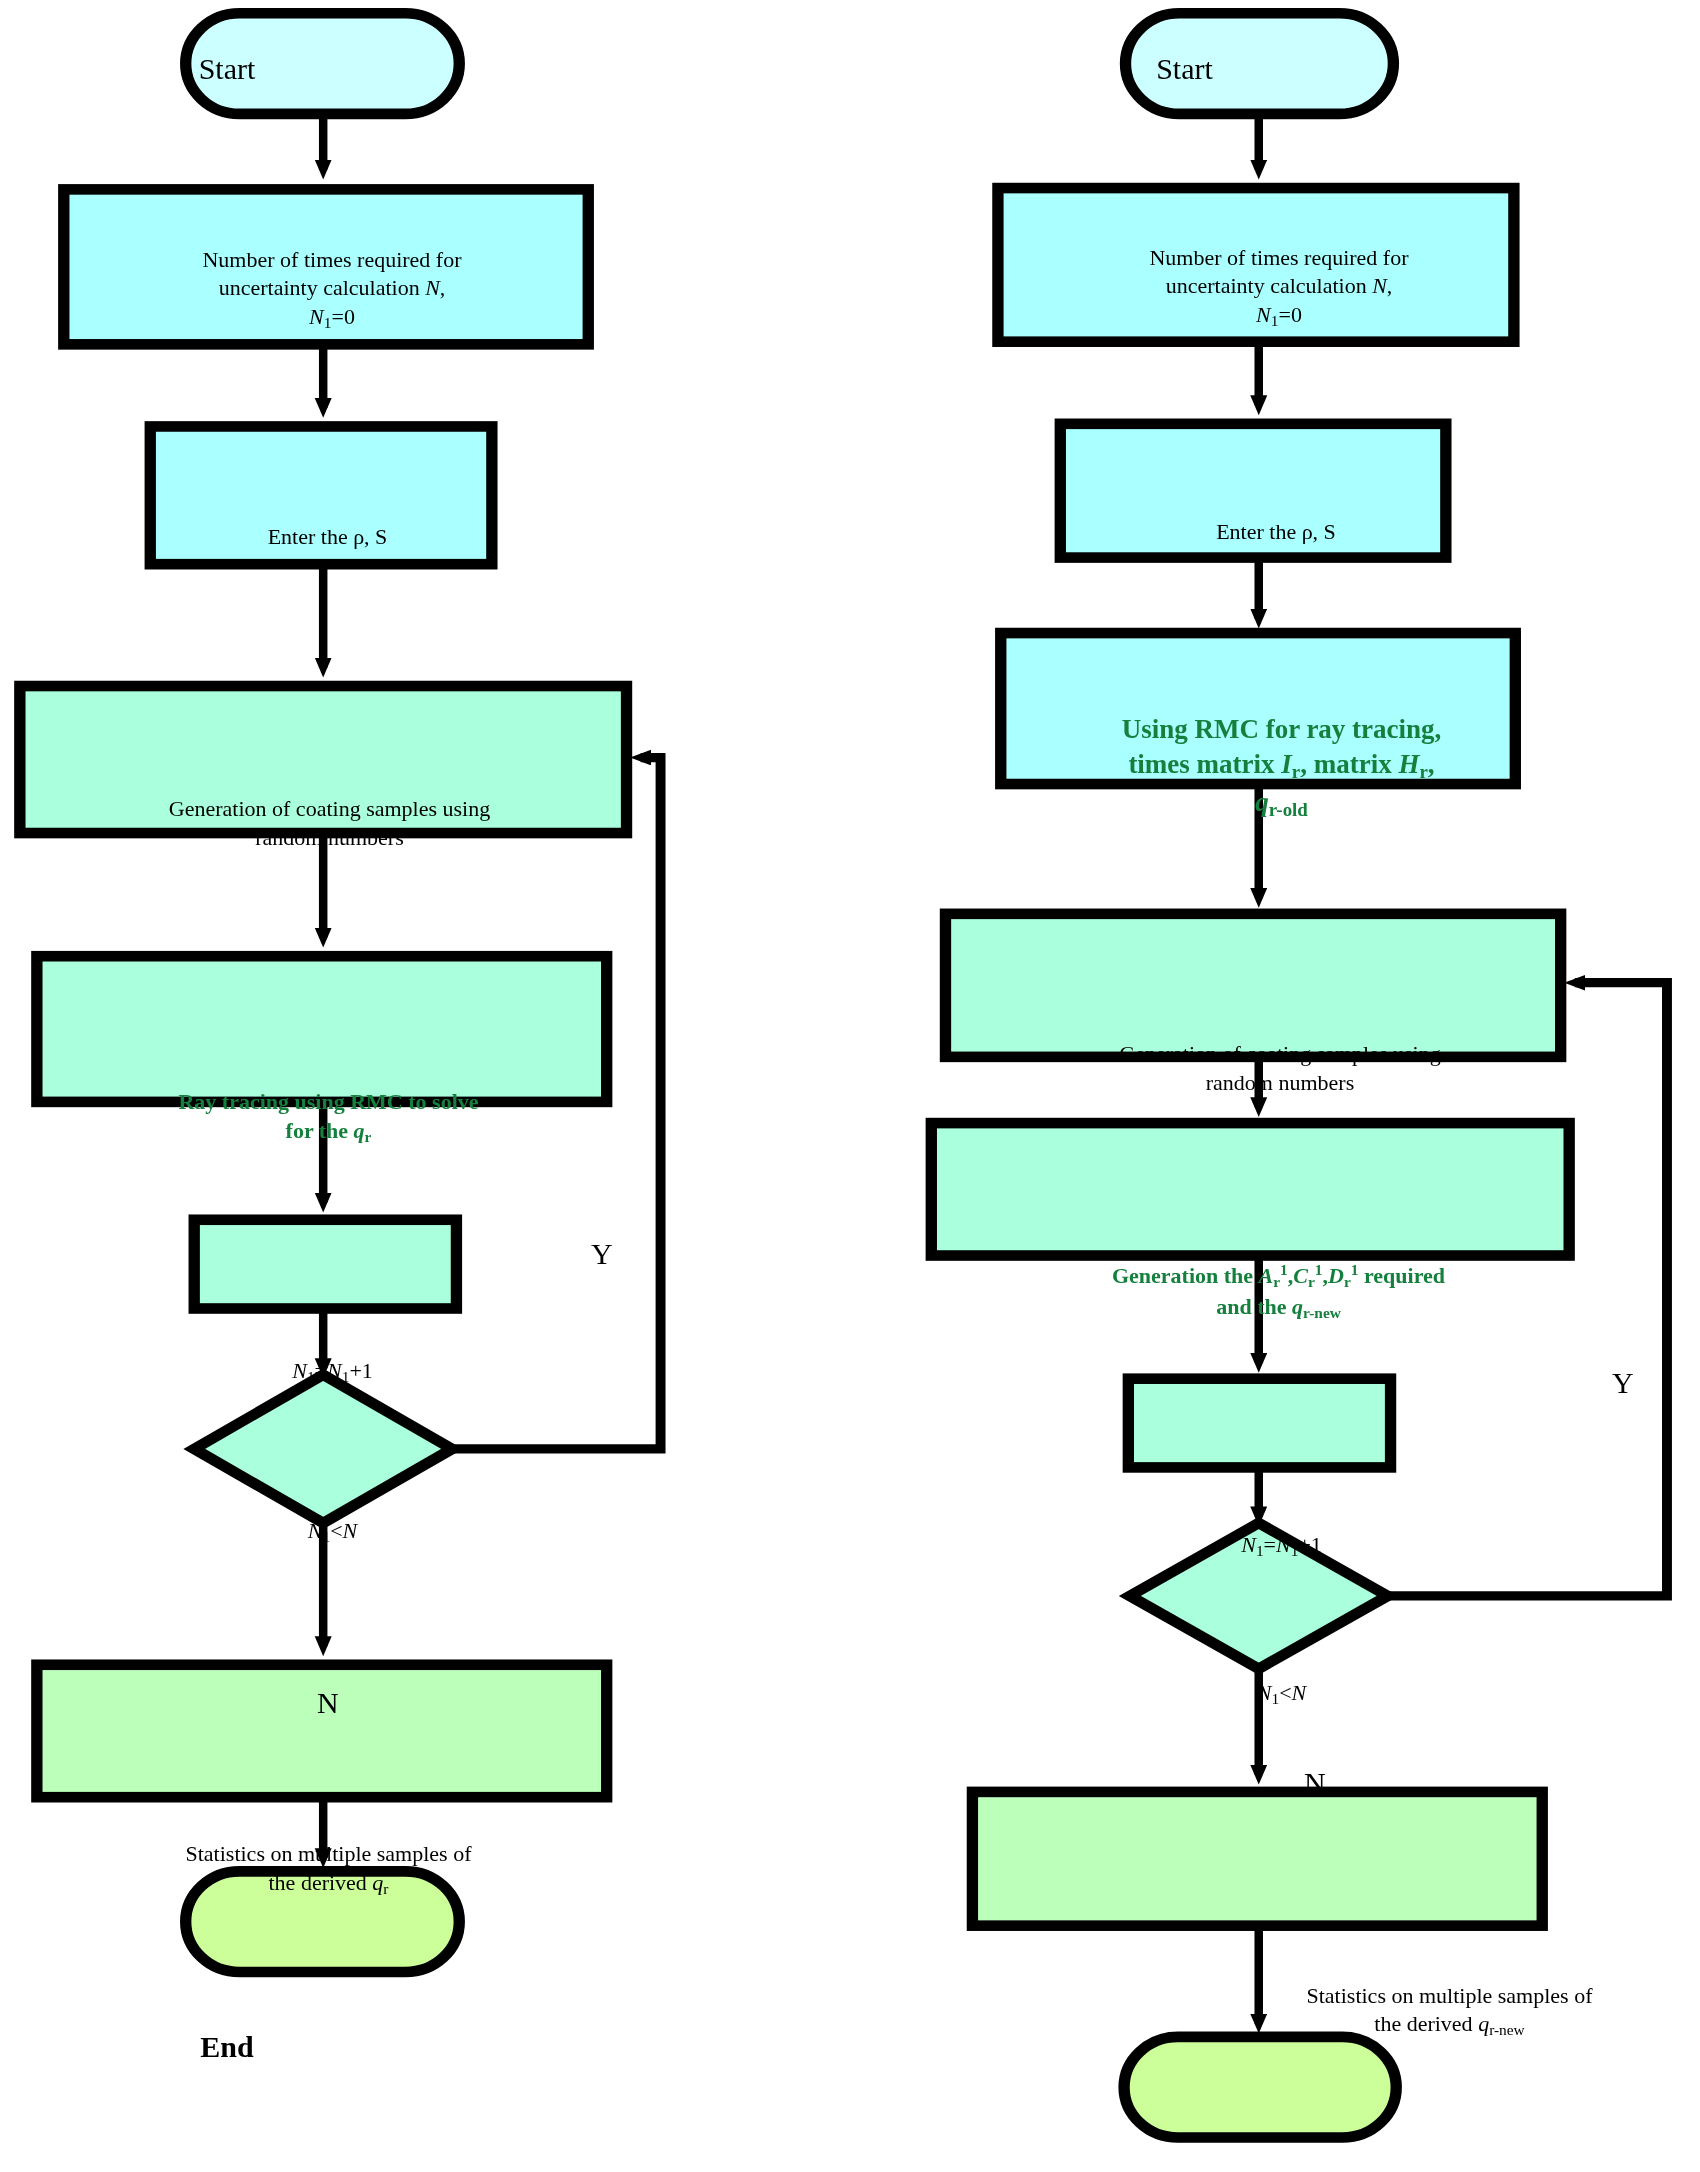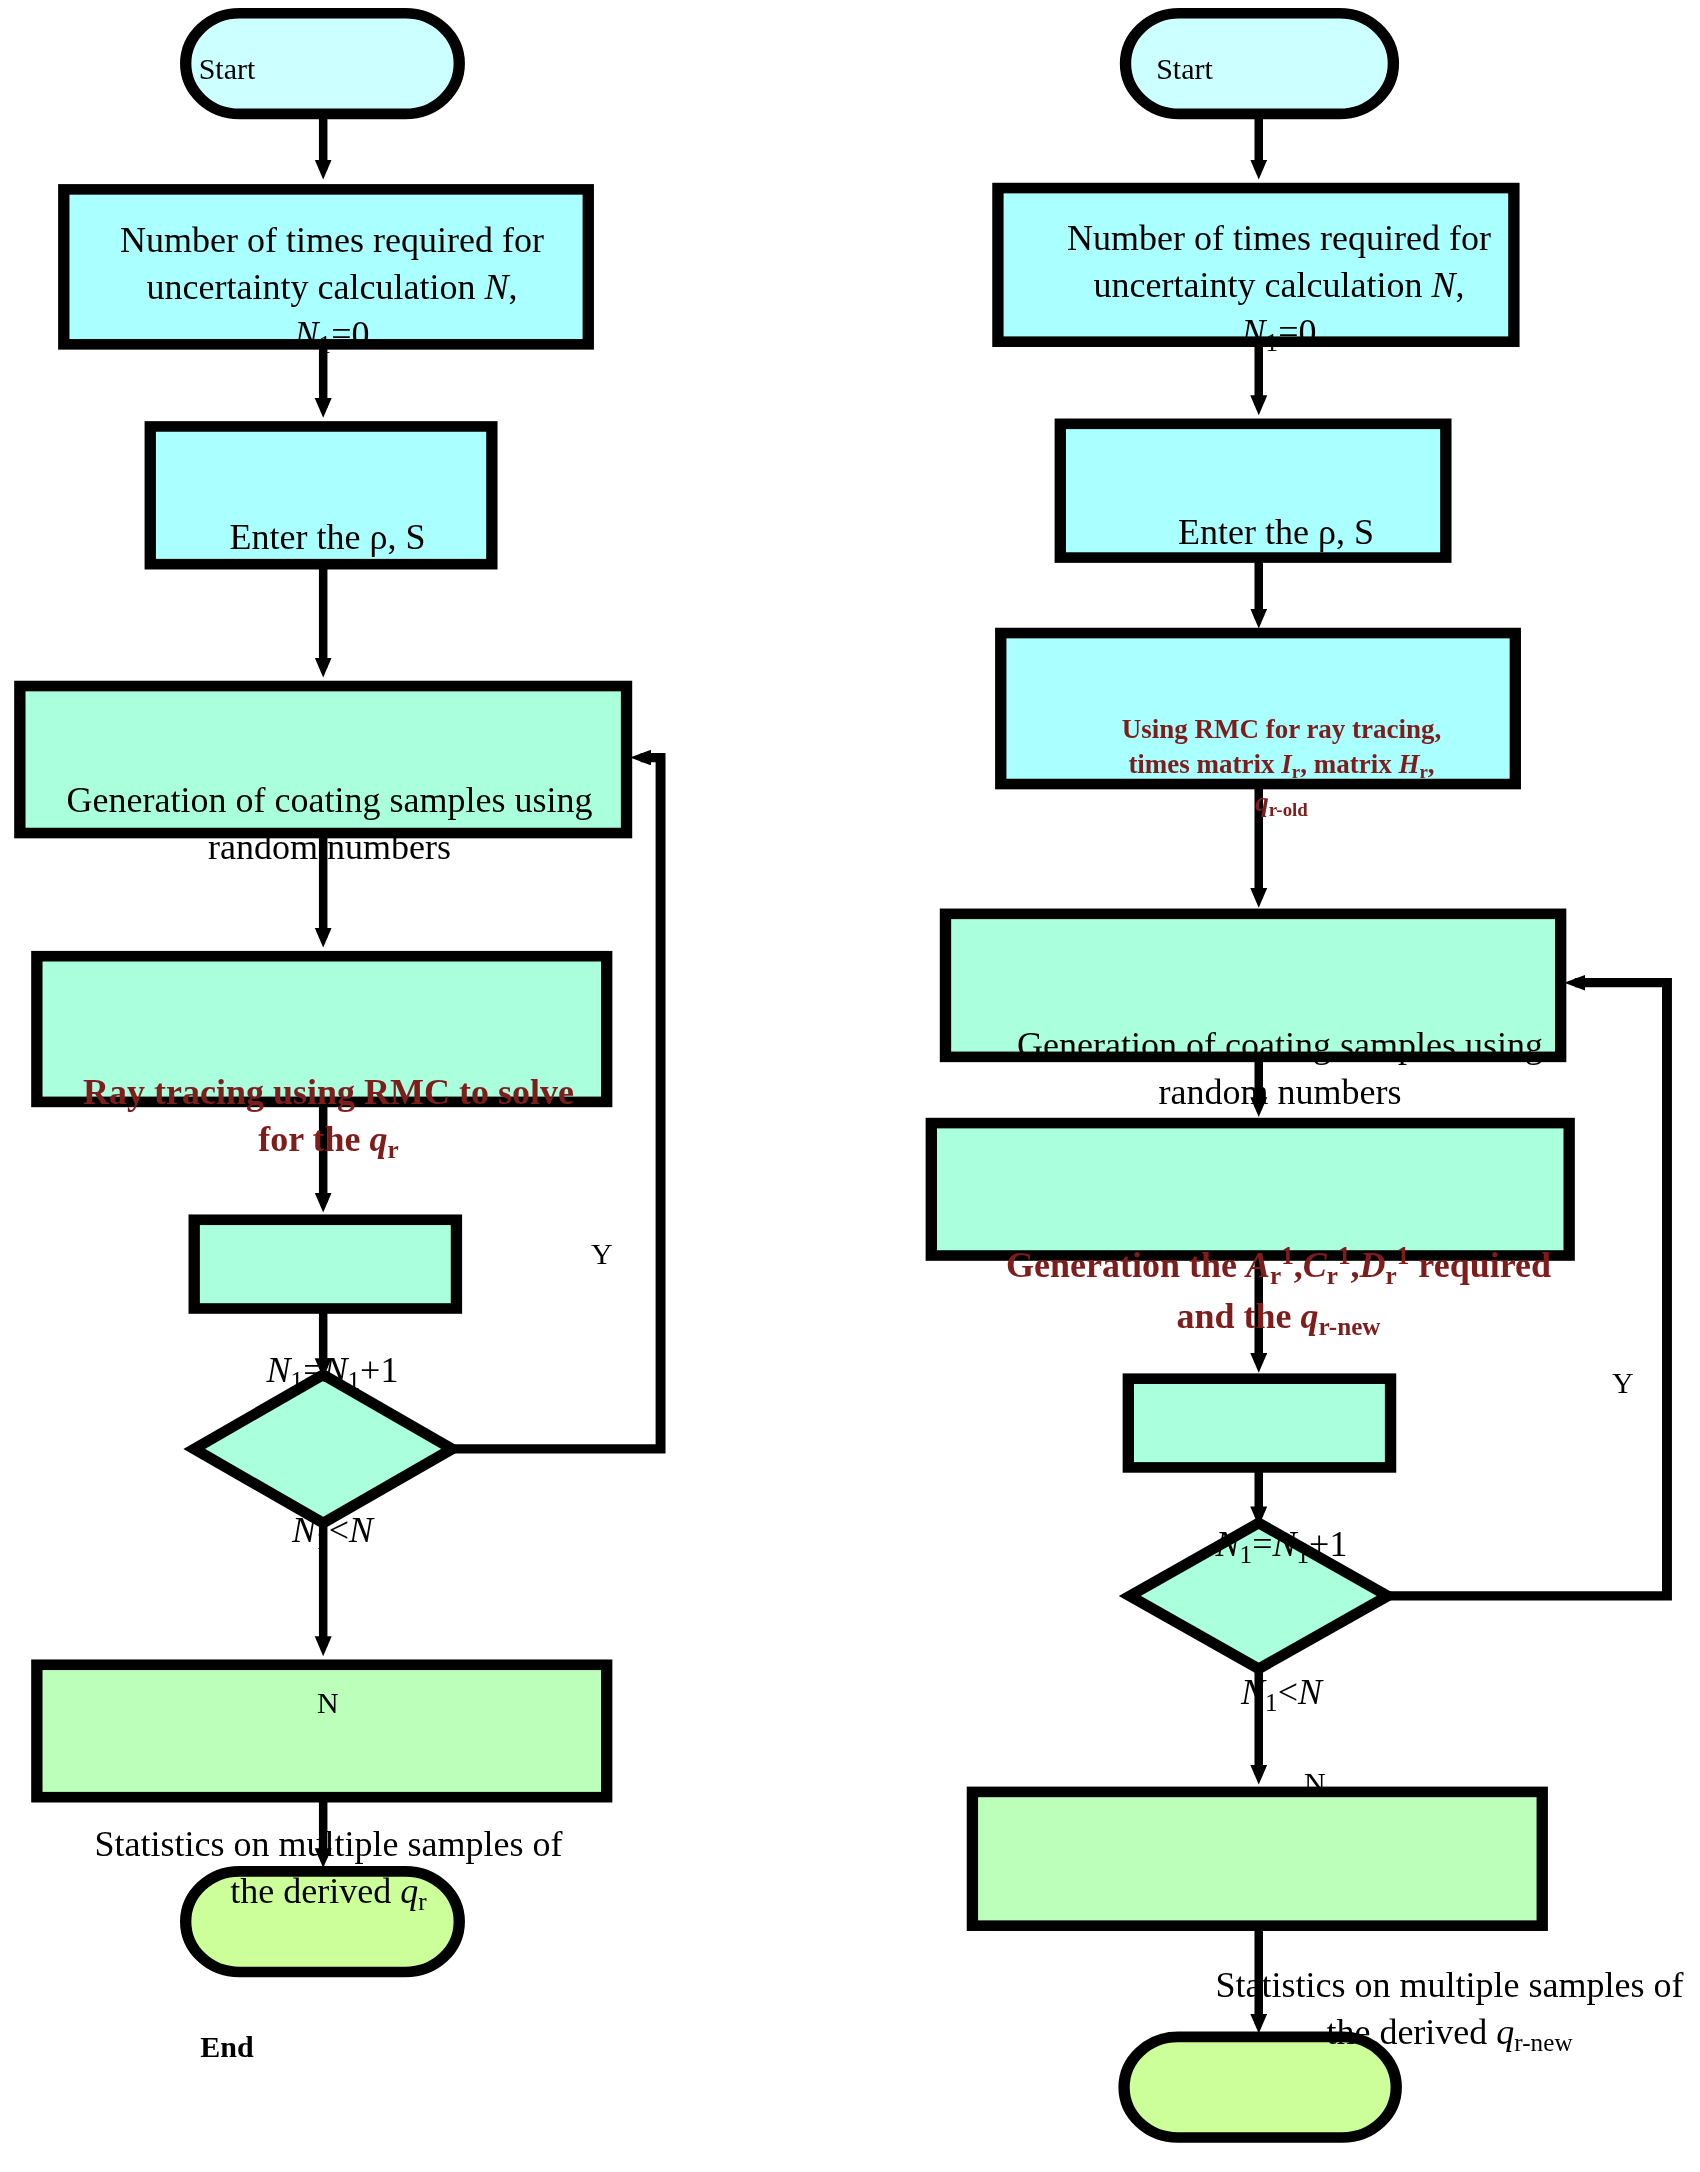--- a/index.html
+++ b/index.html
@@ -29,25 +29,25 @@
     display: flex;
     align-items: center;
     justify-content: center;
     text-align: center;
     line-height: 1.30;
     color: #000000;
     pointer-events: none;
     white-space: normal;
   }
   .node-text.red {
-    color: #7f1d1d;
+    color: #15803d;
     font-weight: bold;
   }
   .t-lg { font-size: 30px; }
-  .t-md { font-size: 36px; }
+  .t-md { font-size: 22px; }
   .t-sm { font-size: 27px; }
   .edge-label {
     position: absolute;
     font-size: 30px;
     color: #000000;
   }
   i.it { font-style: italic; }
   sub { font-size: 0.70em; font-style: normal; vertical-align: -0.28em; }
   sup { font-size: 0.70em; font-style: normal; vertical-align: 0.52em; }
   .inner { width: 100%; }

